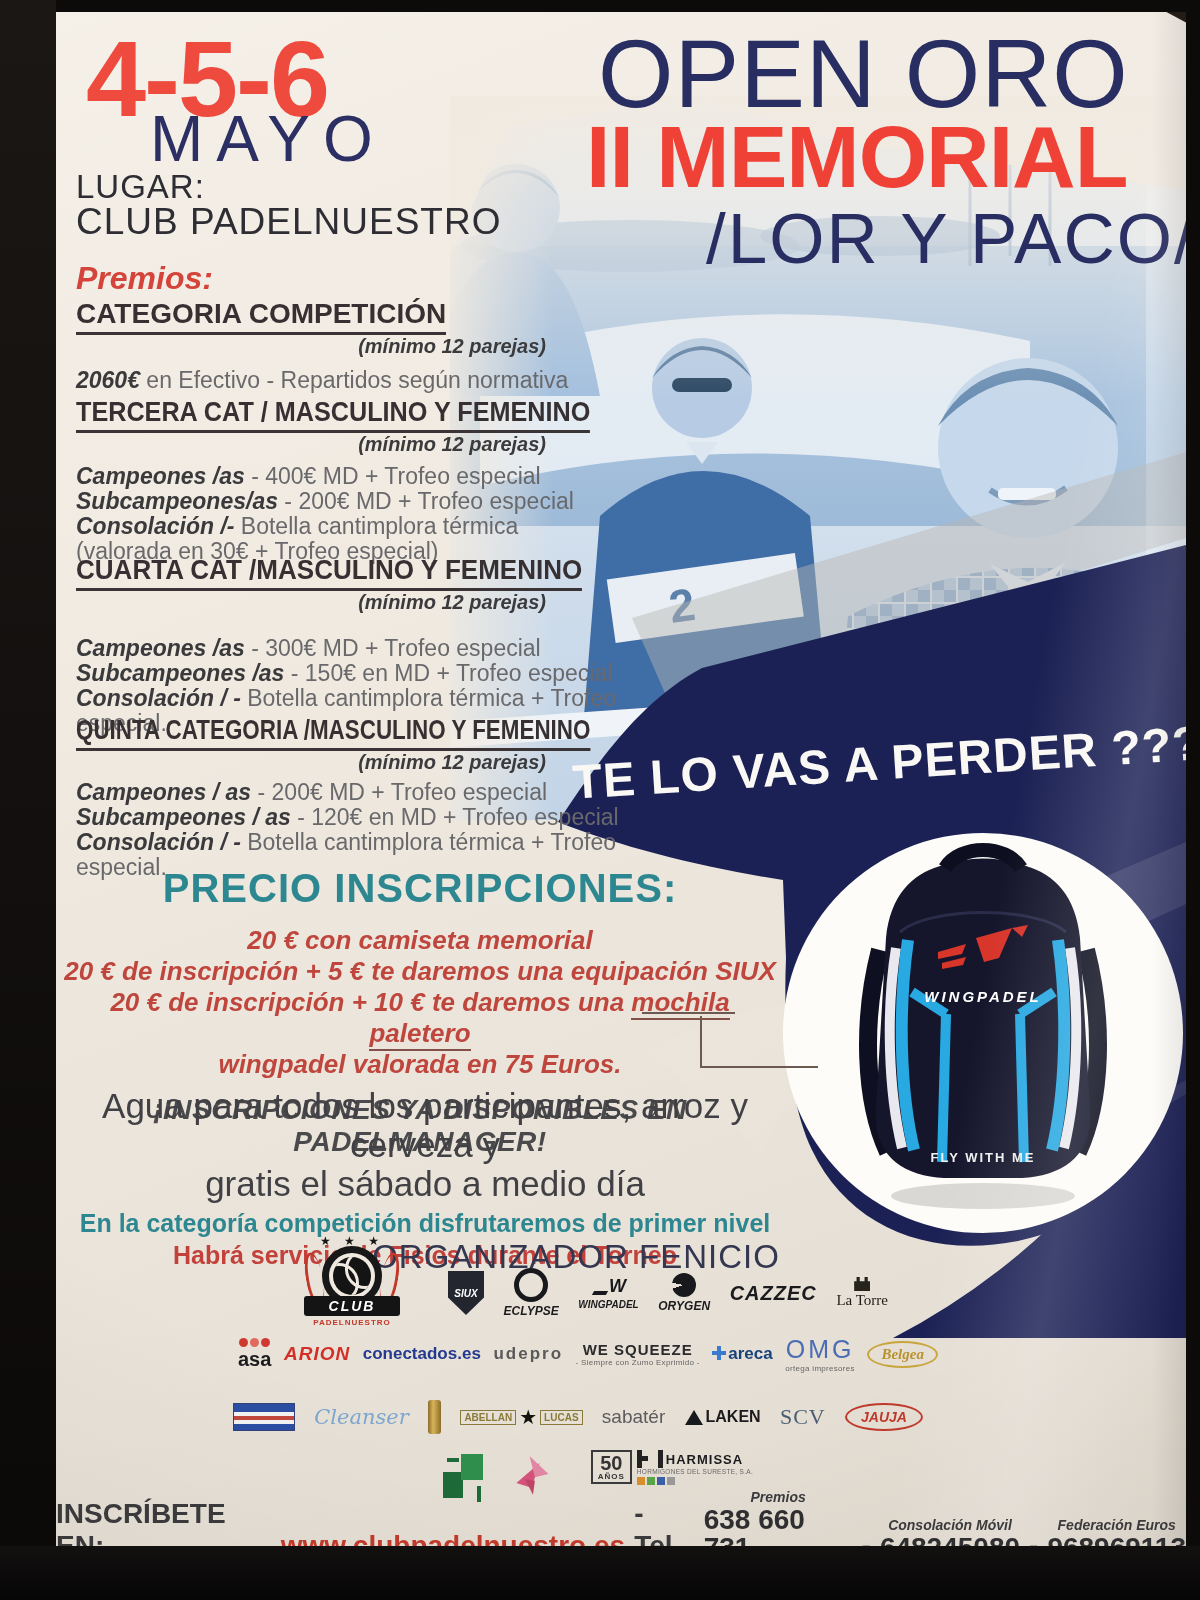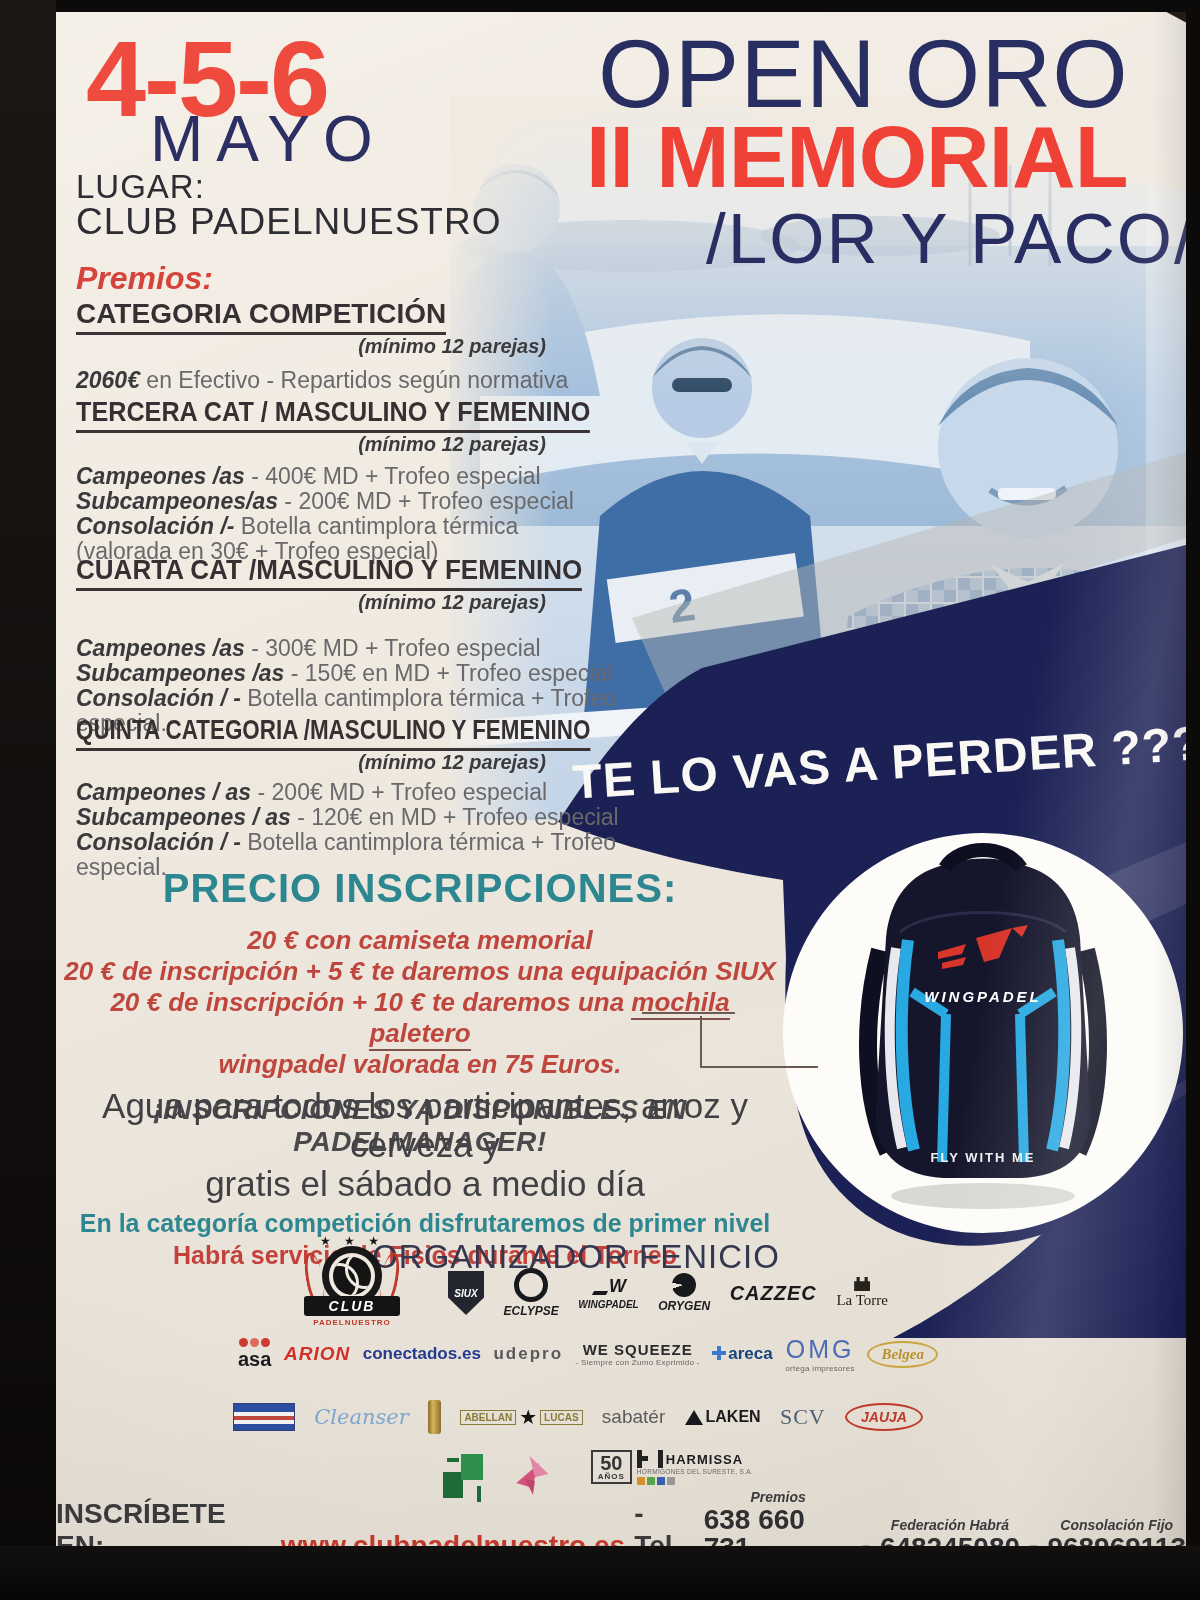--- a/index.html
+++ b/index.html
@@ -473,26 +473,26 @@
 <div class="abs footer">
   <span class="f-label">INSCRÍBETE EN:</span>
   <span class="f-url">www.clubpadelnuestro.es</span>
   <span class="f-tel">- Tel.</span>
   <span class="phone-col">
     <span class="pl">Premios</span>
     <span class="pn">638 660 731</span>
   </span>
   <span class="f-sep">-</span>
   <span class="phone-col">
-    <span class="pl">Federación Habrá</span>
+    <span class="pl">Consolación Móvil</span>
     <span class="pn">648245080</span>
   </span>
   <span class="f-sep">-</span>
   <span class="phone-col">
-    <span class="pl">Consolación Fijo</span>
+    <span class="pl">Federación Euros</span>
     <span class="pn">968969113</span>
   </span>
 </div>
 
 <div class="abs sheen"></div>
 <div class="abs frame-bar" id="frame-top"></div>
 <div class="abs frame-bar" id="frame-left"></div>
 <div class="abs frame-bar" id="frame-right"></div>
 <div class="abs frame-bar" id="frame-bottom"></div>
 <div class="abs" id="frame-corner"></div>

